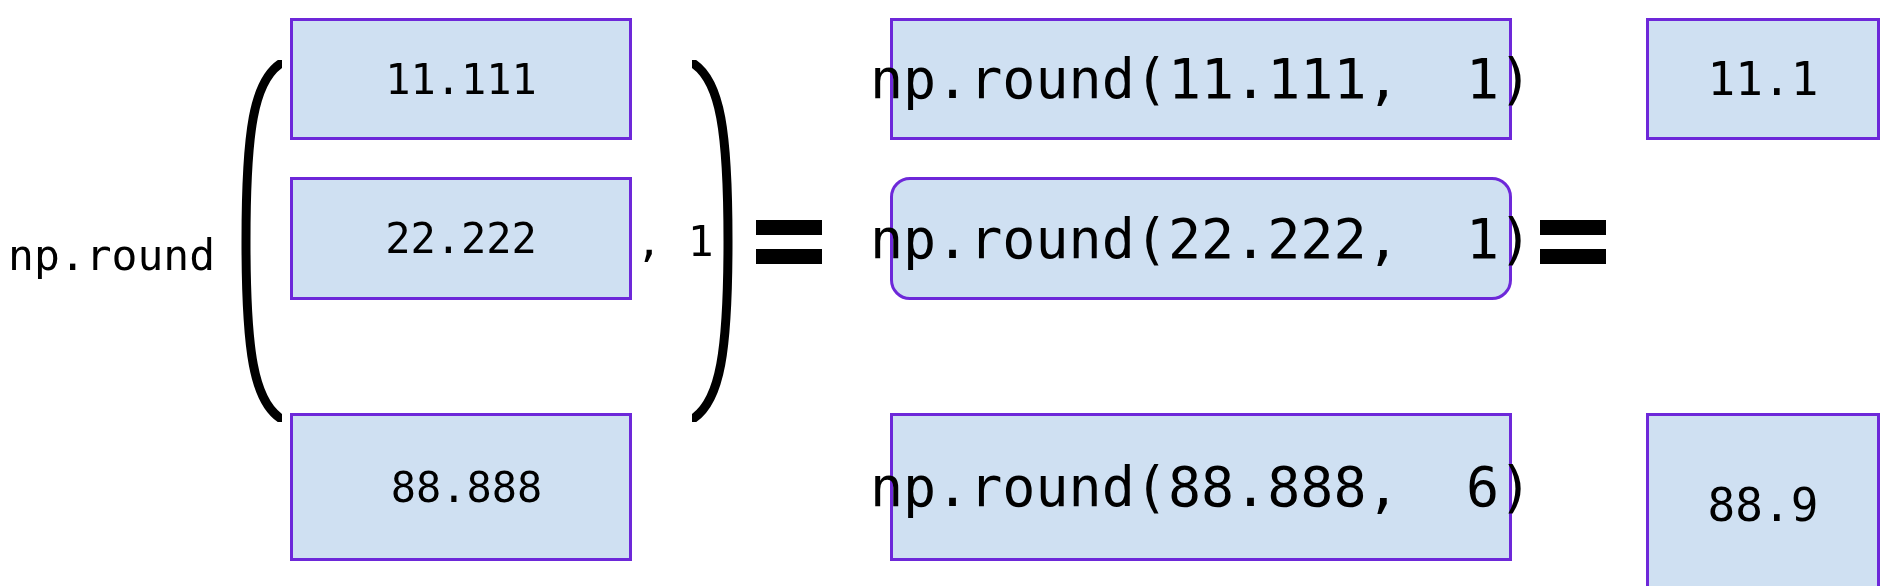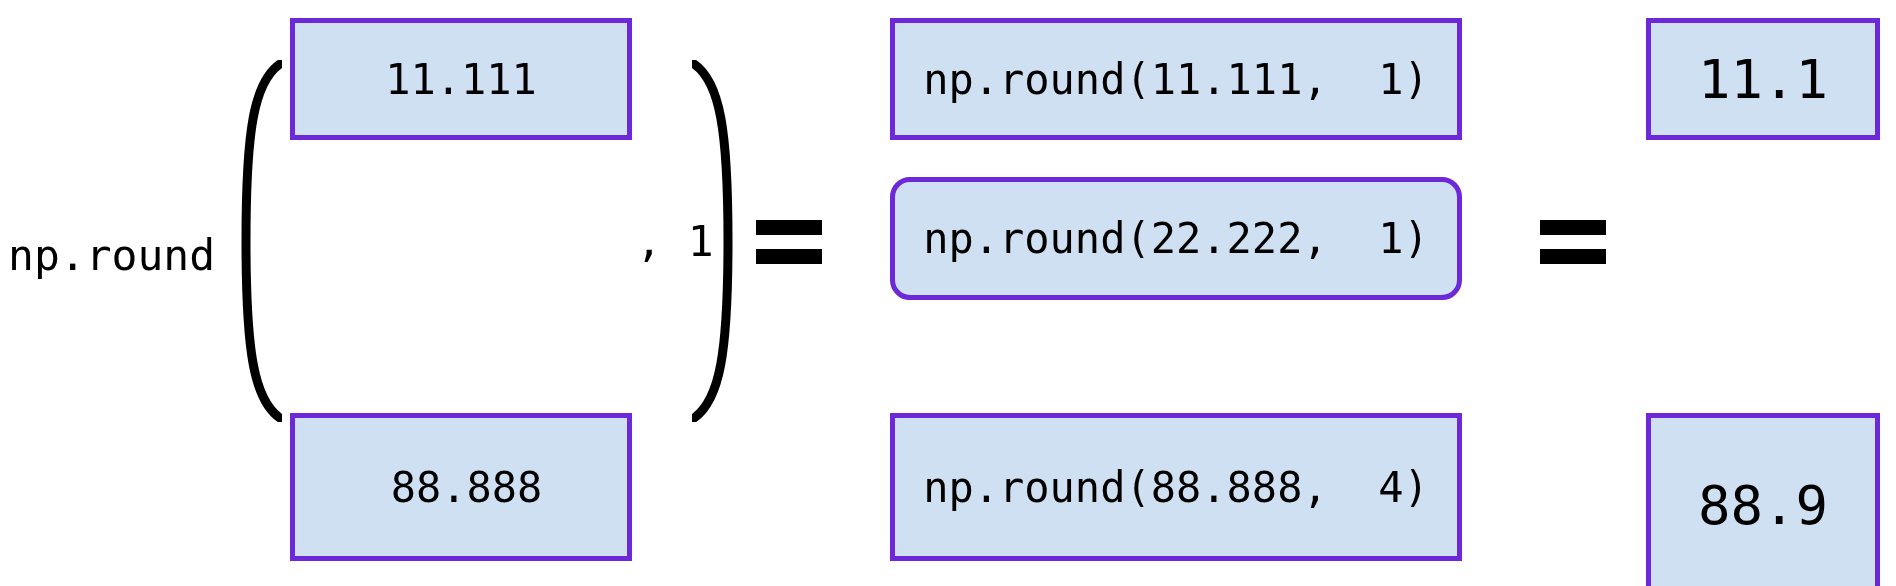--- a/index.html
+++ b/index.html
@@ -48,21 +48,21 @@
     overflow: visible;
   }
   .paren svg { display: block; }
   .paren-open  { left: 236px; }
   .paren-close { left: 692px; }
 
   
   .vbox {
     position: absolute;
     background: #cfe0f2;
-    border: 5px solid #6d28d9;
+    border: 3px solid #6d28d9;
     box-sizing: border-box;
     display: flex;
     align-items: center;
     justify-content: center;
     font-family: "DejaVu Sans Mono", "Liberation Mono", monospace;
     color: #000000;
     white-space: pre;
   }
 
   
@@ -79,27 +79,27 @@
     width: 58px;
     height: 64px;
     line-height: 64px;
     font-size: 43px;
     text-align: left;
     white-space: pre;
     font-family: "DejaVu Sans Mono", "Liberation Mono", monospace;
   }
 
   
-  .col2 { left: 890px; width: 572px; font-size: 42px; }
+  .col2 { left: 890px; width: 622px; font-size: 55px; }
   .col2.r1 { top: 18px;  height: 122px; }
   .col2.r2 { top: 177px; height: 123px; border-radius: 20px; }
   .col2.r3 { top: 413px; height: 148px; }
 
   
-  .col3 { left: 1646px; width: 234px; font-size: 54px; }
+  .col3 { left: 1646px; width: 234px; font-size: 46px; }
   .col3.r1 { top: 18px;  height: 122px; }
   .col3.r2 { top: 177px; height: 123px; }
   .col3.r3 { top: 413px; height: 184px; }
 
   
   .eq {
     position: absolute;
     top: 220px;
     width: 66px;
     height: 44px;
@@ -129,32 +129,33 @@
     </svg>
   </div>
 
   <div class="paren paren-close">
     <svg width="46" height="362" viewBox="0 0 46 362" xmlns="http://www.w3.org/2000/svg">
       <path d="M 2 4 C 28 22 36 70 36 181 C 36 292 28 340 2 358" fill="none" stroke="#000000" stroke-width="9" stroke-linecap="round"></path>
     </svg>
   </div>
 
   <div class="vbox col1 r1">11.111</div>
+  <div class="vbox col1 r2">22.222</div>
   <div class="vbox col1 r3">88.888</div>
 
   <div class="arg-text">, 1</div>
 
   <div class="eq eq-1">
     <span class="bar top"></span>
     <span class="bar bottom"></span>
   </div>
 
   <div class="vbox col2 r1">np.round(11.111,  1)</div>
   <div class="vbox col2 r2">np.round(22.222,  1)</div>
-  <div class="vbox col2 r3">np.round(88.888,  4)</div>
+  <div class="vbox col2 r3">np.round(88.888,  6)</div>
 
   <div class="eq eq-2">
     <span class="bar top"></span>
     <span class="bar bottom"></span>
   </div>
 
   <div class="vbox col3 r1">11.1</div>
   <div class="vbox col3 r3">88.9</div>
 
 </div>

